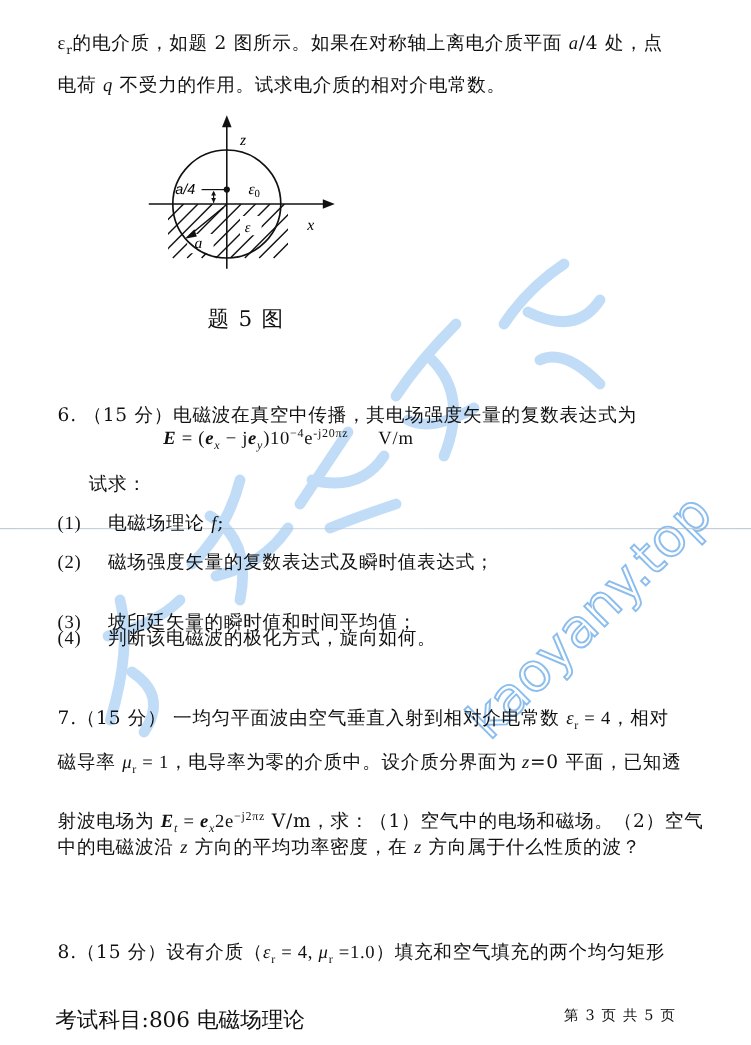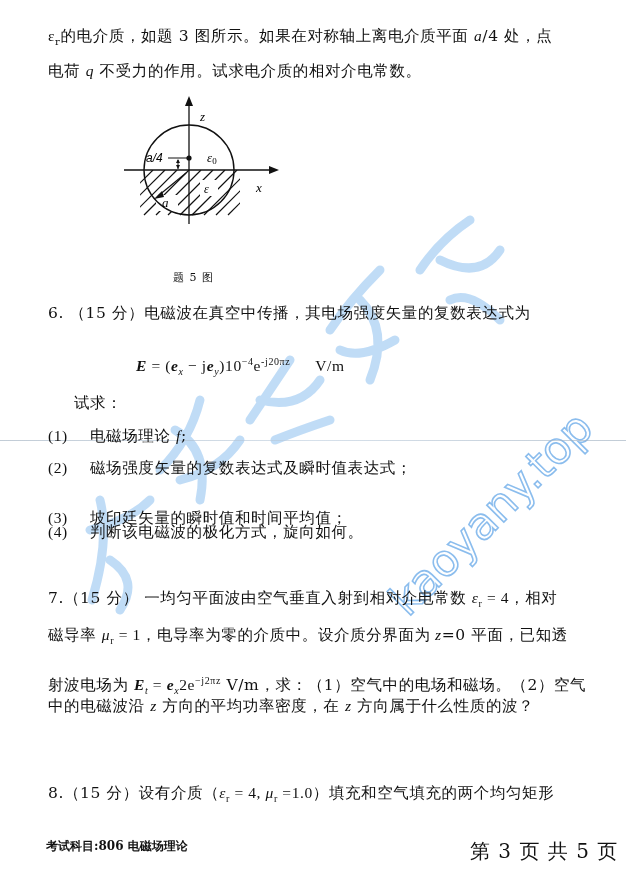--- a/index.html
+++ b/index.html
@@ -7,44 +7,44 @@
     width:626px; height:871px; background:#ffffff; position:relative; overflow:hidden;
     font-family: "DejaVu Serif", "Liberation Serif", serif; color:#111;
   }
   .line { position:absolute; left:48px; font-size:15.5px; line-height:20px; white-space:nowrap; letter-spacing:0.6px; }
   .math { font-family:"Liberation Serif", "DejaVu Serif", serif; font-style:italic; }
   .rm { font-family:"Liberation Serif", "DejaVu Serif", serif; font-style:normal; }
   .bold { font-weight:bold; }
   sub, sup { font-size:10px; }
   .watermark { position:absolute; left:0; top:0; width:626px; height:871px; pointer-events:none; }
   .fig { position:absolute; left:100px; top:90px; }
-  .caption { position:absolute; left:173px; top:270px; font-size:11px; letter-spacing:1px; }
-  .footer-left { position:absolute; left:46px; top:838px; font-size:12px;font-weight:bold; }
-  .footer-right { position:absolute; left:470px; top:838px; font-size:20px; word-spacing:2px; }
+  .caption { position:absolute; left:173px; top:254px; font-size:18px; letter-spacing:1px; }
+  .footer-left { position:absolute; left:46px; top:838px; font-size:18px; }
+  .footer-right { position:absolute; left:470px; top:838px; font-size:12px; word-spacing:2px; }
   .fold { position:absolute; left:0; top:440px; width:626px; height:1px; background:linear-gradient(90deg, #9ab 0%, #bcd 50%, #9ab 100%); opacity:0.6; }
 </style>
 </head>
 <body>
 
 <svg class="watermark" viewBox="0 0 626 871">
   <g fill="none" stroke="#8ec0f0" stroke-width="9" stroke-linecap="round" opacity="0.55">
 
     <path d="M92 600 Q110 540 100 500 M90 530 Q130 520 150 500 M110 560 Q140 580 120 610"></path>
     <path d="M160 470 Q190 440 200 400 M175 430 Q210 450 200 500 M180 480 Q220 470 240 440"></path>
     <path d="M250 420 Q270 390 290 360 M260 400 Q300 410 320 380 M275 440 Q300 430 330 420"></path>
     <path d="M330 330 Q350 300 380 270 M360 300 Q390 330 370 380 M340 350 Q360 360 395 340"></path>
     <path d="M420 270 Q440 240 470 220 M440 260 Q480 280 500 250 M450 300 Q470 290 500 320"></path>
   </g>
   <text x="0" y="0" transform="translate(408 618) rotate(-45)" font-family="DejaVu Sans, sans-serif" font-size="44" fill="none" stroke="#7fb6ec" stroke-width="1.6" opacity="0.9">kaoyany.top</text>
 </svg>
 
 <div class="fold"></div>
 
 <div class="line" style="top:26px;">
-  <span class="rm">ε</span><sub>r</sub><span>的电介质，如题 3 图所示。如果在对称轴上离电介质平面 </span><span class="math">a</span><span>/4 处，点</span>
+  <span class="rm">ε</span><sub>r</sub><span>的电介质，如题 2 图所示。如果在对称轴上离电介质平面 </span><span class="math">a</span><span>/4 处，点</span>
 </div>
 <div class="line" style="top:61px;">
   <span>电荷 </span><span class="math">q</span><span> 不受力的作用。试求电介质的相对介电常数。</span>
 </div>
 
 <svg class="fig" width="200" height="160" viewBox="100 90 200 160">
   <defs>
     <clipPath id="lowerHalf">
       <rect x="140" y="170" width="100" height="50"></rect>
     </clipPath>
@@ -86,21 +86,21 @@
 
   <text x="200" y="121" font-family="Liberation Serif, serif" font-style="italic" font-size="13">z</text>
   <text x="256" y="192" font-family="Liberation Serif, serif" font-style="italic" font-size="13">x</text>
   <text x="146" y="162" font-family="Liberation Sans, sans-serif" font-style="italic" font-size="12">a/4</text>
   <text x="207" y="162" font-family="Liberation Serif, serif" font-style="italic" font-size="13">ε<tspan font-size="9" dy="2" font-style="normal">0</tspan></text>
   <text x="204" y="193" font-family="Liberation Serif, serif" font-style="italic" font-size="12">ε</text>
   <text x="162" y="207" font-family="Liberation Serif, serif" font-style="italic" font-size="13">a</text>
 </svg>
 <div class="caption">题 5 图</div>
 
-<div class="line" style="top:303px;text-align:center;">6. （15 分）电磁波在真空中传播，其电场强度矢量的复数表达式为</div>
+<div class="line" style="top:336px;text-align:center;">6. （15 分）电磁波在真空中传播，其电场强度矢量的复数表达式为</div>
 <div class="line" style="top:352px; left:136px;">
   <span class="math bold">E</span><span class="rm"> = (</span><span class="math bold">e</span><sub class="math">x</sub><span class="rm"> − j</span><span class="math bold">e</span><sub class="math">y</sub><span class="rm">)10</span><sup class="rm">−4</sup><span class="rm">e</span><sup class="rm">-j20πz</sup><span class="rm" style="margin-left:25px;">V/m</span>
 </div>
 <div class="line" style="top:393px; left:74px;">试求：</div>
 
 <div class="line" style="top:426px;">
   <span class="rm" style="display:inline-block;width:42px;">(1)</span><span>电磁场理论 </span><span class="math">f</span><span>;</span>
 </div>
 <div class="line" style="top:458px;">
   <span class="rm" style="display:inline-block;width:42px;">(2)</span><span>磁场强度矢量的复数表达式及瞬时值表达式；</span>

